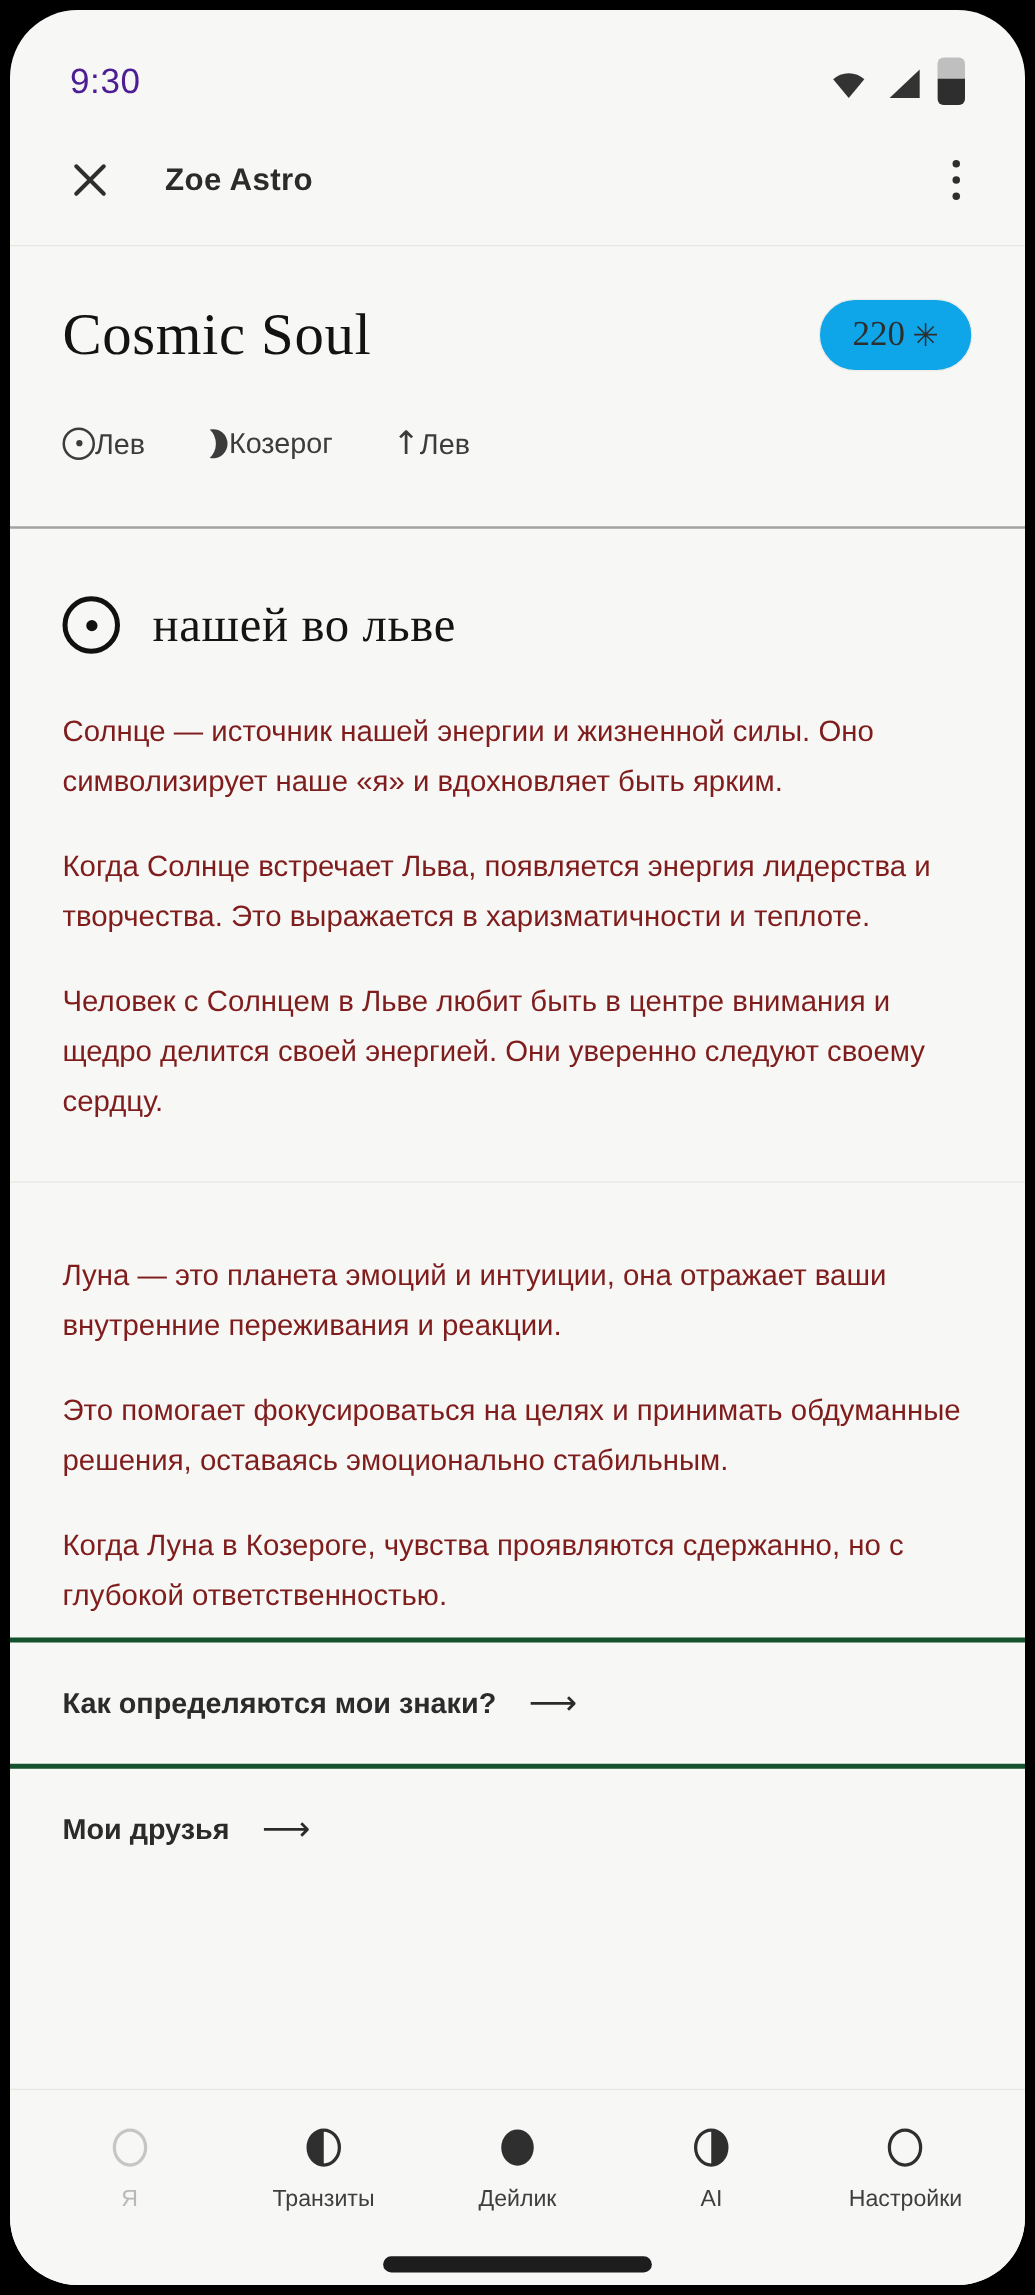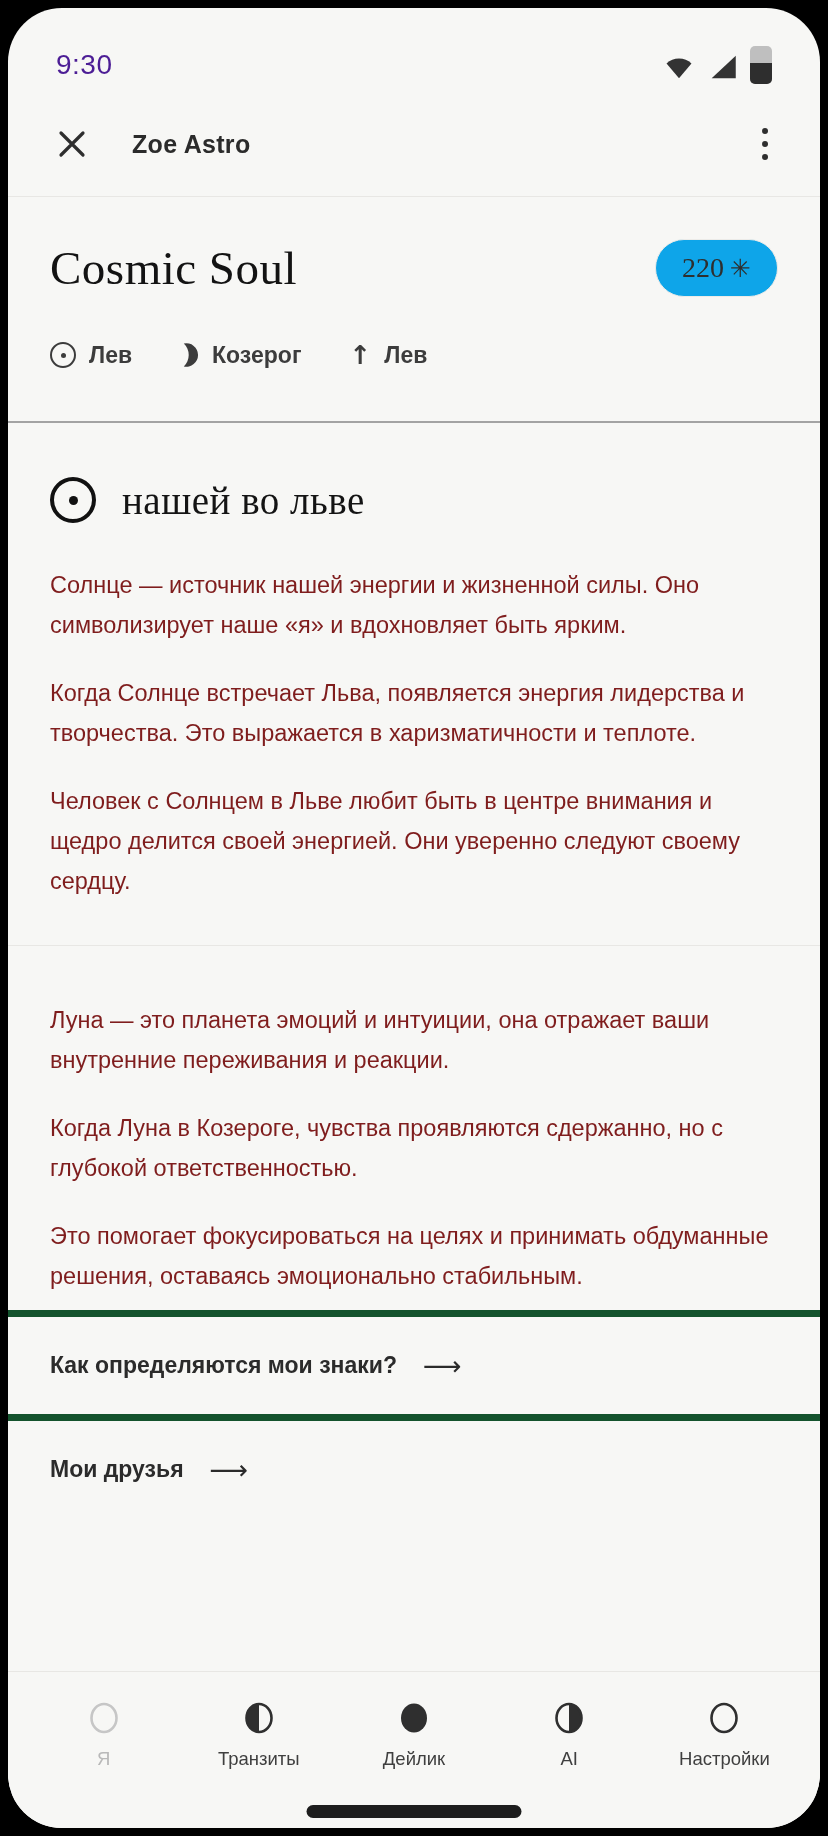--- a/index.html
+++ b/index.html
@@ -40,21 +40,21 @@
   }
   .score-badge{
     display:flex;align-items:center;gap:6px;
     background:#0ea5e9;border:1px solid #ecebe8;border-radius:34px;
     padding:12px 26px;
     font-family:"Liberation Serif","DejaVu Serif",serif;
     font-size:28px;color:#2e2e2e;cursor:pointer;
   }
   .score-star{font-family:"DejaVu Sans",sans-serif;font-size:25px;color:#2e2e2e;line-height:1;}
   .signs-row{display:flex;align-items:center;gap:48px;margin-top:44px;}
-  .sign{display:flex;align-items:center;gap:13px;font-size:23px;color:#3c3c3c;font-weight:bold;}
+  .sign{display:flex;align-items:flex-start;font-size:23px;color:#3c3c3c;}
   .sun-glyph-sm{
     width:22px;height:22px;border:2.5px solid #3c3c3c;border-radius:50%;
     position:relative;flex:0 0 auto;
   }
   .sun-glyph-sm::after{
     content:"";position:absolute;left:50%;top:50%;width:5px;height:5px;margin:-2.5px 0 0 -2.5px;
     border-radius:50%;background:#3c3c3c;
   }
   .asc-glyph{font-family:"DejaVu Sans",sans-serif;font-size:26px;color:#3c3c3c;line-height:1;}
   
@@ -74,21 +74,21 @@
     content:"";position:absolute;left:50%;top:50%;width:9px;height:9px;margin:-4.5px 0 0 -4.5px;
     border-radius:50%;background:#111;
   }
   .sect p{
     margin:0;font-size:23.5px;line-height:40px;color:#7f1d1d;max-width:748px;
   }
   .sect p + p{margin-top:28px;}
   
   .link-row{
     display:flex;align-items:center;height:97px;padding:0 42px;
-    border-top:7px solid #14532d;cursor:pointer;
+    border-top:4px solid #14532d;cursor:pointer;
   }
   .link-label{font-size:23px;font-weight:700;color:#2b2b2b;}
   .link-arrow{font-family:"DejaVu Sans",sans-serif;font-size:27px;color:#2b2b2b;margin-left:26px;line-height:1;}
   
   .bottom-nav{
     position:absolute;left:0;right:0;bottom:0;height:156px;
     border-top:1px solid #e8e7e4;background:#f7f7f5;
   }
   .nav-items{display:flex;padding:28px 18px 0 18px;}
   .nav-item{
@@ -177,22 +177,22 @@
       <span class="sun-glyph-lg"></span>
       <h2 class="sect-title">нашей во льве</h2>
     </div>
     <p>Солнце — источник нашей энергии и жизненной силы. Оно символизирует наше «я» и вдохновляет быть ярким.</p>
     <p>Когда Солнце встречает Льва, появляется энергия лидерства и творчества. Это выражается в харизматичности и теплоте.</p>
     <p>Человек с Солнцем в Льве любит быть в центре внимания и щедро делится своей энергией. Они уверенно следуют своему сердцу.</p>
   </section>
 
   <section class="sect sect-moon">
     <p>Луна — это планета эмоций и интуиции, она отражает ваши внутренние переживания и реакции.</p>
+    <p>Это помогает фокусироваться на целях и принимать обдуманные решения, оставаясь эмоционально стабильным.</p>
     <p>Когда Луна в Козероге, чувства проявляются сдержанно, но с глубокой ответственностью.</p>
-    <p>Это помогает фокусироваться на целях и принимать обдуманные решения, оставаясь эмоционально стабильным.</p>
   </section>
 
   <div class="link-row">
     <span class="link-label">Как определяются мои знаки?</span>
     <span class="link-arrow">⟶</span>
   </div>
   <div class="link-row">
     <span class="link-label">Мои друзья</span>
     <span class="link-arrow">⟶</span>
   </div>

